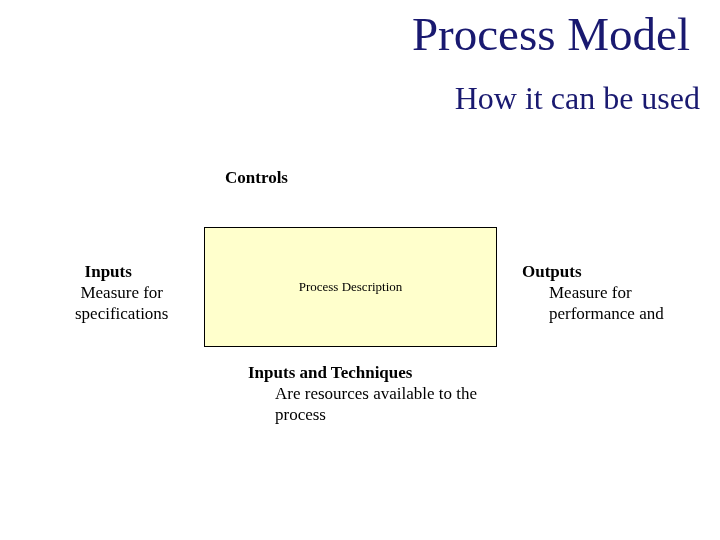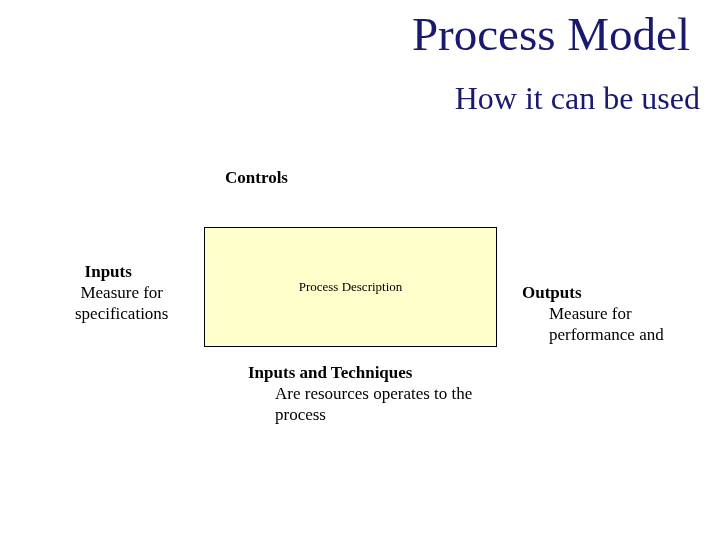--- a/index.html
+++ b/index.html
@@ -43,21 +43,21 @@
   .text-block {
     position: absolute;
     font-size: 17px;
     line-height: 21px;
     white-space: nowrap;
   }
   .text-block .heading { font-weight: bold; }
   .text-block .line { margin-left: 27px; }
   .block-controls { left: 225px; top: 159px; margin-top: 8px; }
   .block-inputs   { left: 48px;  top: 261px; text-align: center; }
-  .block-outputs  { left: 522px; top: 261px; margin-top: 21px; }
+  .block-outputs  { left: 522px; top: 261px; }
   .block-tools    { left: 248px; top: 362px; }
   .process-box {
     position: absolute;
     left: 204px; top: 227px;
     width: 291px; height: 118px;
     background: var(--box-fill);
     border: 1px solid var(--box-border);
     display: flex;
     align-items: center;
     justify-content: center;
@@ -88,17 +88,17 @@
   </div>
 
   <div class="text-block block-outputs">
     <div class="heading">Outputs</div>
     <div class="line">Measure for</div>
     <div class="line">performance and</div>
   </div>
 
   <div class="text-block block-tools">
     <div class="heading">Inputs and Techniques</div>
-    <div class="line">Are resources operates to the</div>
+    <div class="line">Are resources available to the</div>
     <div class="line">process</div>
   </div>
 
 </div>
 
 </body></html>

